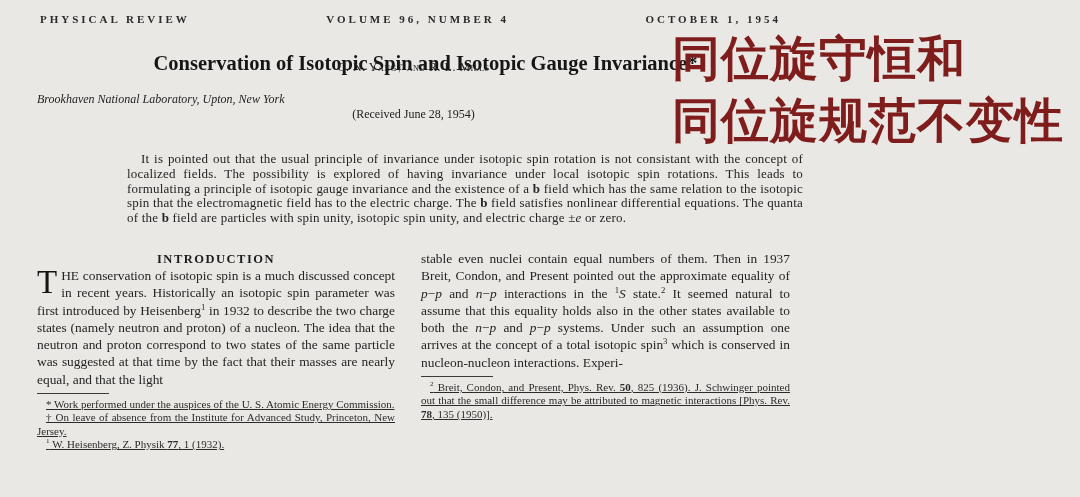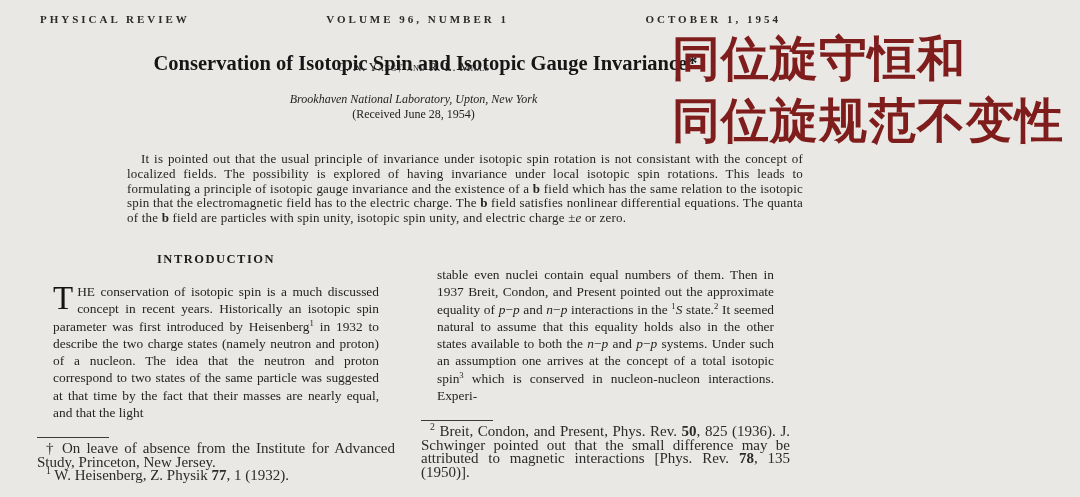--- a/index.html
+++ b/index.html
@@ -26,21 +26,21 @@
     position: absolute; left: 37px; top: 40px; width: 753px; margin: 12px;
     text-align: center; font-size: 20.5px; font-weight: bold; color: #161616;
   }
   .authors {
     position: absolute; left: 37px; top: 60px; width: 753px;
     text-align: center; font-size: 12px; font-variant: small-caps;
     letter-spacing: 0.5px; color: #222;
   }
   .affiliation {
     position: absolute; left: 37px; top: 92px; width: 753px;
-    text-align: center; font-size: 12px; font-style: italic; color: #222; font-family: Liberation Serif, serif;
+    font-size: 12px; font-style: italic; color: #222; font-family: Liberation Serif, serif;
   }
   .received {
     position: absolute; left: 37px; top: 107px; width: 753px;
     text-align: center; font-size: 12px; color: #222;
   }
   
   .abstract {
     position: absolute; left: 115px; top: 140px; width: 676px; margin: 12px;
     font-size: 13px; line-height: 14.8px; text-align: justify;
     text-indent: 14px; letter-spacing: 0.2px; color: #242424;
@@ -50,69 +50,70 @@
     position: absolute; left: 37px; top: 250px; width: 753px;
     display: flex; gap: 26px;
   }
   .col-left  { width: 358px; }
   .col-right { width: 369px; }
   .section-heading {
     margin: 2px 0 0 0; text-align: center;
     font-size: 12.5px; font-weight: bold; letter-spacing: 1.5px; color: #1c1c1c;
   }
   .body-par {
-    margin: 16px; font-size: 13.4px; line-height: 17.3px;
+    margin: 0; font-size: 13.4px; line-height: 17.3px;
     text-align: justify; color: #242424;
   }
   .dropcap {
     float: left; font-size: 33px; line-height: 27px;
     padding: 2px 4px 0 0; color: #141414;
   }
   .footnote-rule {
     width: 72px; border-top: 1.2px solid #3a3a3a; margin: 5px 0 4px 0;
   }
   .footnotes p {
-    margin: 0; font-size: 15px; line-height: 13.4px;
-    text-align: justify; text-indent: 9px; color: #2b2b2b;
+    margin: 0; font-size: 11px; line-height: 13.4px;
+    text-align: justify; text-indent: 9px; color: #2b2b2b; text-decoration: underline;
   }
   sup { font-size: 0.65em; line-height: 0; vertical-align: super; }
   
   .annotation {
     position: absolute; left: 672px; top: 28px;
     font-family: "Liberation Sans", "DejaVu Sans", sans-serif;
     font-weight: 800; font-size: 48px; line-height: 62px;
     letter-spacing: 1px; white-space: nowrap;
   }
   .annotation div { height: 62px; }
 </style>
 </head>
 <body>
 
 <div class="page">
 
   <div class="header-row">
     <span>PHYSICAL REVIEW</span>
-    <span>VOLUME 96, NUMBER 1</span>
+    <span>VOLUME 96, NUMBER 4</span>
     <span>OCTOBER 1, 1954</span>
   </div>
 
   <h1 class="title">Conservation of Isotopic Spin and Isotopic Gauge Invariance*</h1>
   <div class="authors">C. N. Yang† and R. L. Mills</div>
   <div class="affiliation">Brookhaven National Laboratory, Upton, New York</div>
   <div class="received">(Received June 28, 1954)</div>
 
   <p class="abstract">It is pointed out that the usual principle of invariance under isotopic spin rotation is not consistant with the concept of localized fields. The possibility is explored of having invariance under local isotopic spin rotations. This leads to formulating a principle of isotopic gauge invariance and the existence of a <b>b</b> field which has the same relation to the isotopic spin that the electromagnetic field has to the electric charge. The <b>b</b> field satisfies nonlinear differential equations. The quanta of the <b>b</b> field are particles with spin unity, isotopic spin unity, and electric charge ±<i>e</i> or zero.</p>
 
   <div class="columns">
 
     <div class="col-left">
       <h2 class="section-heading">INTRODUCTION</h2>
       <p class="body-par"><span class="dropcap">T</span><span>HE conservation of isotopic spin is a much discussed concept in recent years. Historically an isotopic spin parameter was first introduced by Heisenberg<sup>1</sup> in 1932 to describe the two charge states (namely neutron and proton) of a nucleon. The idea that the neutron and proton correspond to two states of the same particle was suggested at that time by the fact that their masses are nearly equal, and that the light</span></p>
       <div class="footnote-rule"></div>
       <div class="footnotes">
+        <p>* Work performed under the auspices of the U. S. Atomic Energy Commission.</p>
         <p>† On leave of absence from the Institute for Advanced Study, Princeton, New Jersey.</p>
         <p><sup>1</sup> W. Heisenberg, Z. Physik <b>77</b>, 1 (1932).</p>
       </div>
     </div>
 
     <div class="col-right">
       <p class="body-par">stable even nuclei contain equal numbers of them. Then in 1937 Breit, Condon, and Present pointed out the approximate equality of <i>p</i>−<i>p</i> and <i>n</i>−<i>p</i> interactions in the <sup>1</sup><i>S</i> state.<sup>2</sup> It seemed natural to assume that this equality holds also in the other states available to both the <i>n</i>−<i>p</i> and <i>p</i>−<i>p</i> systems. Under such an assumption one arrives at the concept of a total isotopic spin<sup>3</sup> which is conserved in nucleon-nucleon interactions. Experi-</p>
       <div class="footnote-rule"></div>
       <div class="footnotes">
         <p><sup>2</sup> Breit, Condon, and Present, Phys. Rev. <b>50</b>, 825 (1936). J. Schwinger pointed out that the small difference may be attributed to magnetic interactions [Phys. Rev. <b>78</b>, 135 (1950)].</p>

